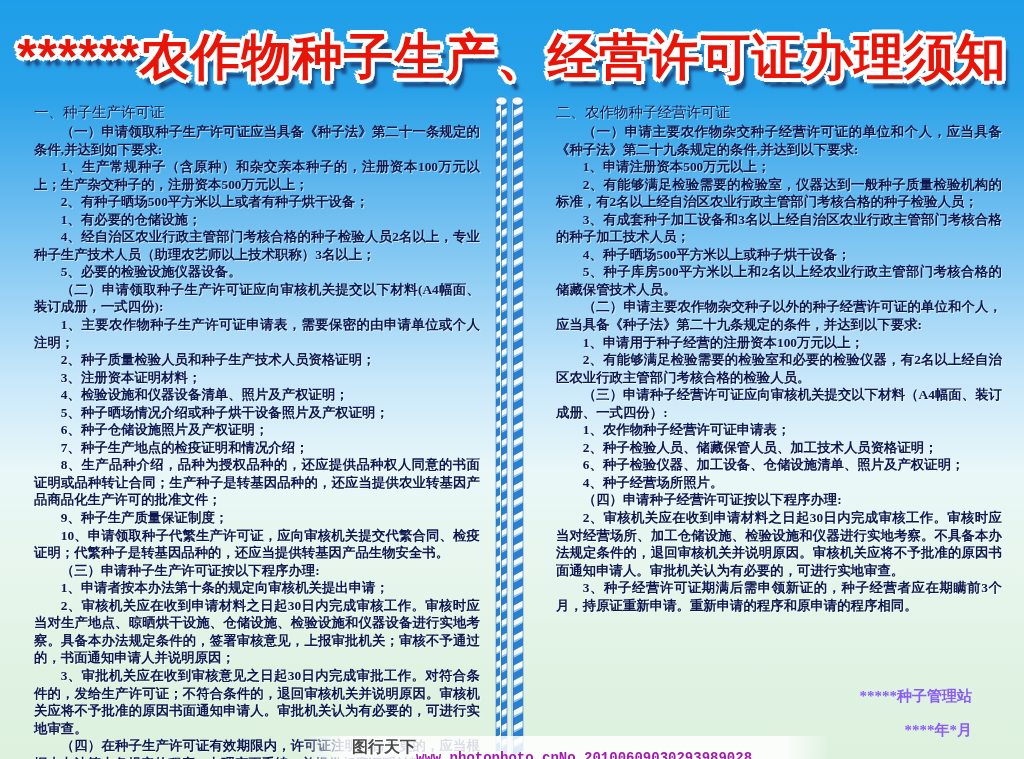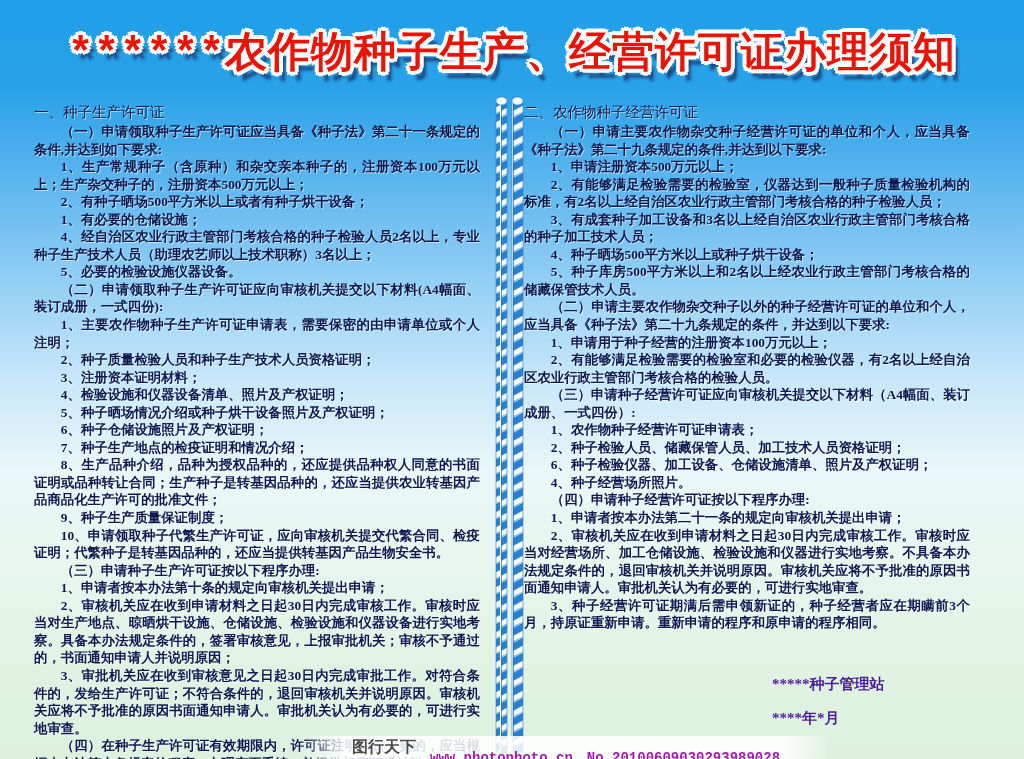--- a/index.html
+++ b/index.html
@@ -5,59 +5,59 @@
   html,body{margin:0;padding:0;}
   body{
     width:1024px;height:759px;position:relative;overflow:hidden;
     font-family:"Liberation Serif","DejaVu Serif",serif;
     background:linear-gradient(180deg,
       #1e9ee9 0%, #2aa2e9 12%, #5db6ee 24%, #8ecdf4 36%,
       #c8e7fa 50%, #e9f7f8 62%, #e8f6ee 74%, #e0f3e3 88%, #ddf1de 100%);
   }
   .title{
     position:absolute;top:24px;left:0;width:1024px;text-align:center;
-    font-family:Liberation Mono, monospace;
-    font-weight:bold;font-size:42px;letter-spacing:1px;white-space:nowrap;
+    font-family:Liberation Sans, sans-serif;
+    font-weight:bold;font-size:50px;letter-spacing:1px;white-space:nowrap;
     color:#e81408;
     text-shadow:
       -3px -3px 0 #ffffff, 3px -3px 0 #ffffff,
       -3px  3px 0 #ffffff, 3px  3px 0 #ffffff,
        0   -4px 0 #ffffff, 0    4px 0 #ffffff,
       -4px  0   0 #ffffff, 4px  0   0 #ffffff,
        6px  9px 3px rgba(24,44,96,0.75);
   }
   .columns{position:absolute;top:103px;left:0;width:1024px;}
   .col{position:absolute;top:0;width:446px;}
   .col.left{left:34px;}
-  .col.right{left:524px;}
+  .col.right{left:556px;}
   .col h2{
     margin:0 0 2px 0;font-size:14.5px;line-height:18px;
     color:#0d1950;font-weight:normal;
     text-shadow:1px 1px 0 rgba(255,255,255,0.55);
   }
   .col p{
     margin:0;text-indent:2em;text-align:justify;
     font-size:13.4px;line-height:17.55px;font-weight:bold;
     color:#0d1950;
     text-shadow:1px 1px 0 rgba(255,255,255,0.55);
   }
   .divider{position:absolute;left:489px;top:96px;width:36px;height:663px;}
   .signature{
-    position:absolute;right:52px;bottom:24px;width:200px;text-align:left;
-    font-size:15px;font-weight:bold;color:#4c1d95;line-height:34px;
+    position:absolute;right:52px;bottom:12px;width:200px;text-align:right;
+    font-size:15px;font-weight:bold;color:#8b5cf6;line-height:34px;
   }
   .wm-bar{
     position:absolute;left:300px;bottom:0;width:530px;height:23px;
     background:linear-gradient(to right,
       rgba(255,255,255,0) 0%, rgba(255,255,255,0.85) 8%,
       rgba(255,255,255,0.85) 92%, rgba(255,255,255,0) 100%);
   }
   .watermark{
     position:absolute;left:352px;bottom:2px;height:20px;
-    display:flex;align-items:center;gap:14px;white-space:nowrap;
+    display:flex;align-items:center;white-space:nowrap;
   }
   .wm-brand{
     font-family:"Liberation Sans","DejaVu Sans",sans-serif;
     font-size:16px;font-weight:bold;color:#4a4a4a;
     text-shadow:-1px 0 #fff,1px 0 #fff,0 -1px #fff,0 1px #fff;
   }
   .wm-url,.wm-serial{
     font-family:"Liberation Mono","DejaVu Sans Mono",monospace;
     font-size:14px;font-weight:bold;color:#a21caf;margin-top:22px;
   }
@@ -106,21 +106,20 @@
         <p>5、种子库房500平方米以上和2名以上经农业行政主管部门考核合格的储藏保管技术人员。</p>
         <p>（二）申请主要农作物杂交种子以外的种子经营许可证的单位和个人，应当具备《种子法》第二十九条规定的条件，并达到以下要求:</p>
         <p>1、申请用于种子经营的注册资本100万元以上；</p>
         <p>2、有能够满足检验需要的检验室和必要的检验仪器，有2名以上经自治区农业行政主管部门考核合格的检验人员。</p>
         <p>（三）申请种子经营许可证应向审核机关提交以下材料（A4幅面、装订成册、一式四份）:</p>
         <p>1、农作物种子经营许可证申请表；</p>
         <p>2、种子检验人员、储藏保管人员、加工技术人员资格证明；</p>
         <p>6、种子检验仪器、加工设备、仓储设施清单、照片及产权证明；</p>
         <p>4、种子经营场所照片。</p>
         <p>（四）申请种子经营许可证按以下程序办理:</p>
-        <p>1、申请者按本办法第二十一条的规定向审核机关提出申请；</p>
         <p>2、审核机关应在收到申请材料之日起30日内完成审核工作。审核时应当对经营场所、加工仓储设施、检验设施和仪器进行实地考察。不具备本办法规定条件的，退回审核机关并说明原因。审核机关应将不予批准的原因书面通知申请人。审批机关认为有必要的，可进行实地审查。</p>
         <p>3、种子经营许可证期满后需申领新证的，种子经营者应在期瞒前3个月，持原证重新申请。重新申请的程序和原申请的程序相同。</p>
       </div>
   </div>
 </div>
 
 <svg class="divider" width="36" height="663" viewBox="0 0 36 663">
   <defs>
     <pattern id="twist" width="12" height="15" patternUnits="userSpaceOnUse">
       <rect x="0" y="0" width="12" height="15" fill="#f4fbff"></rect>

